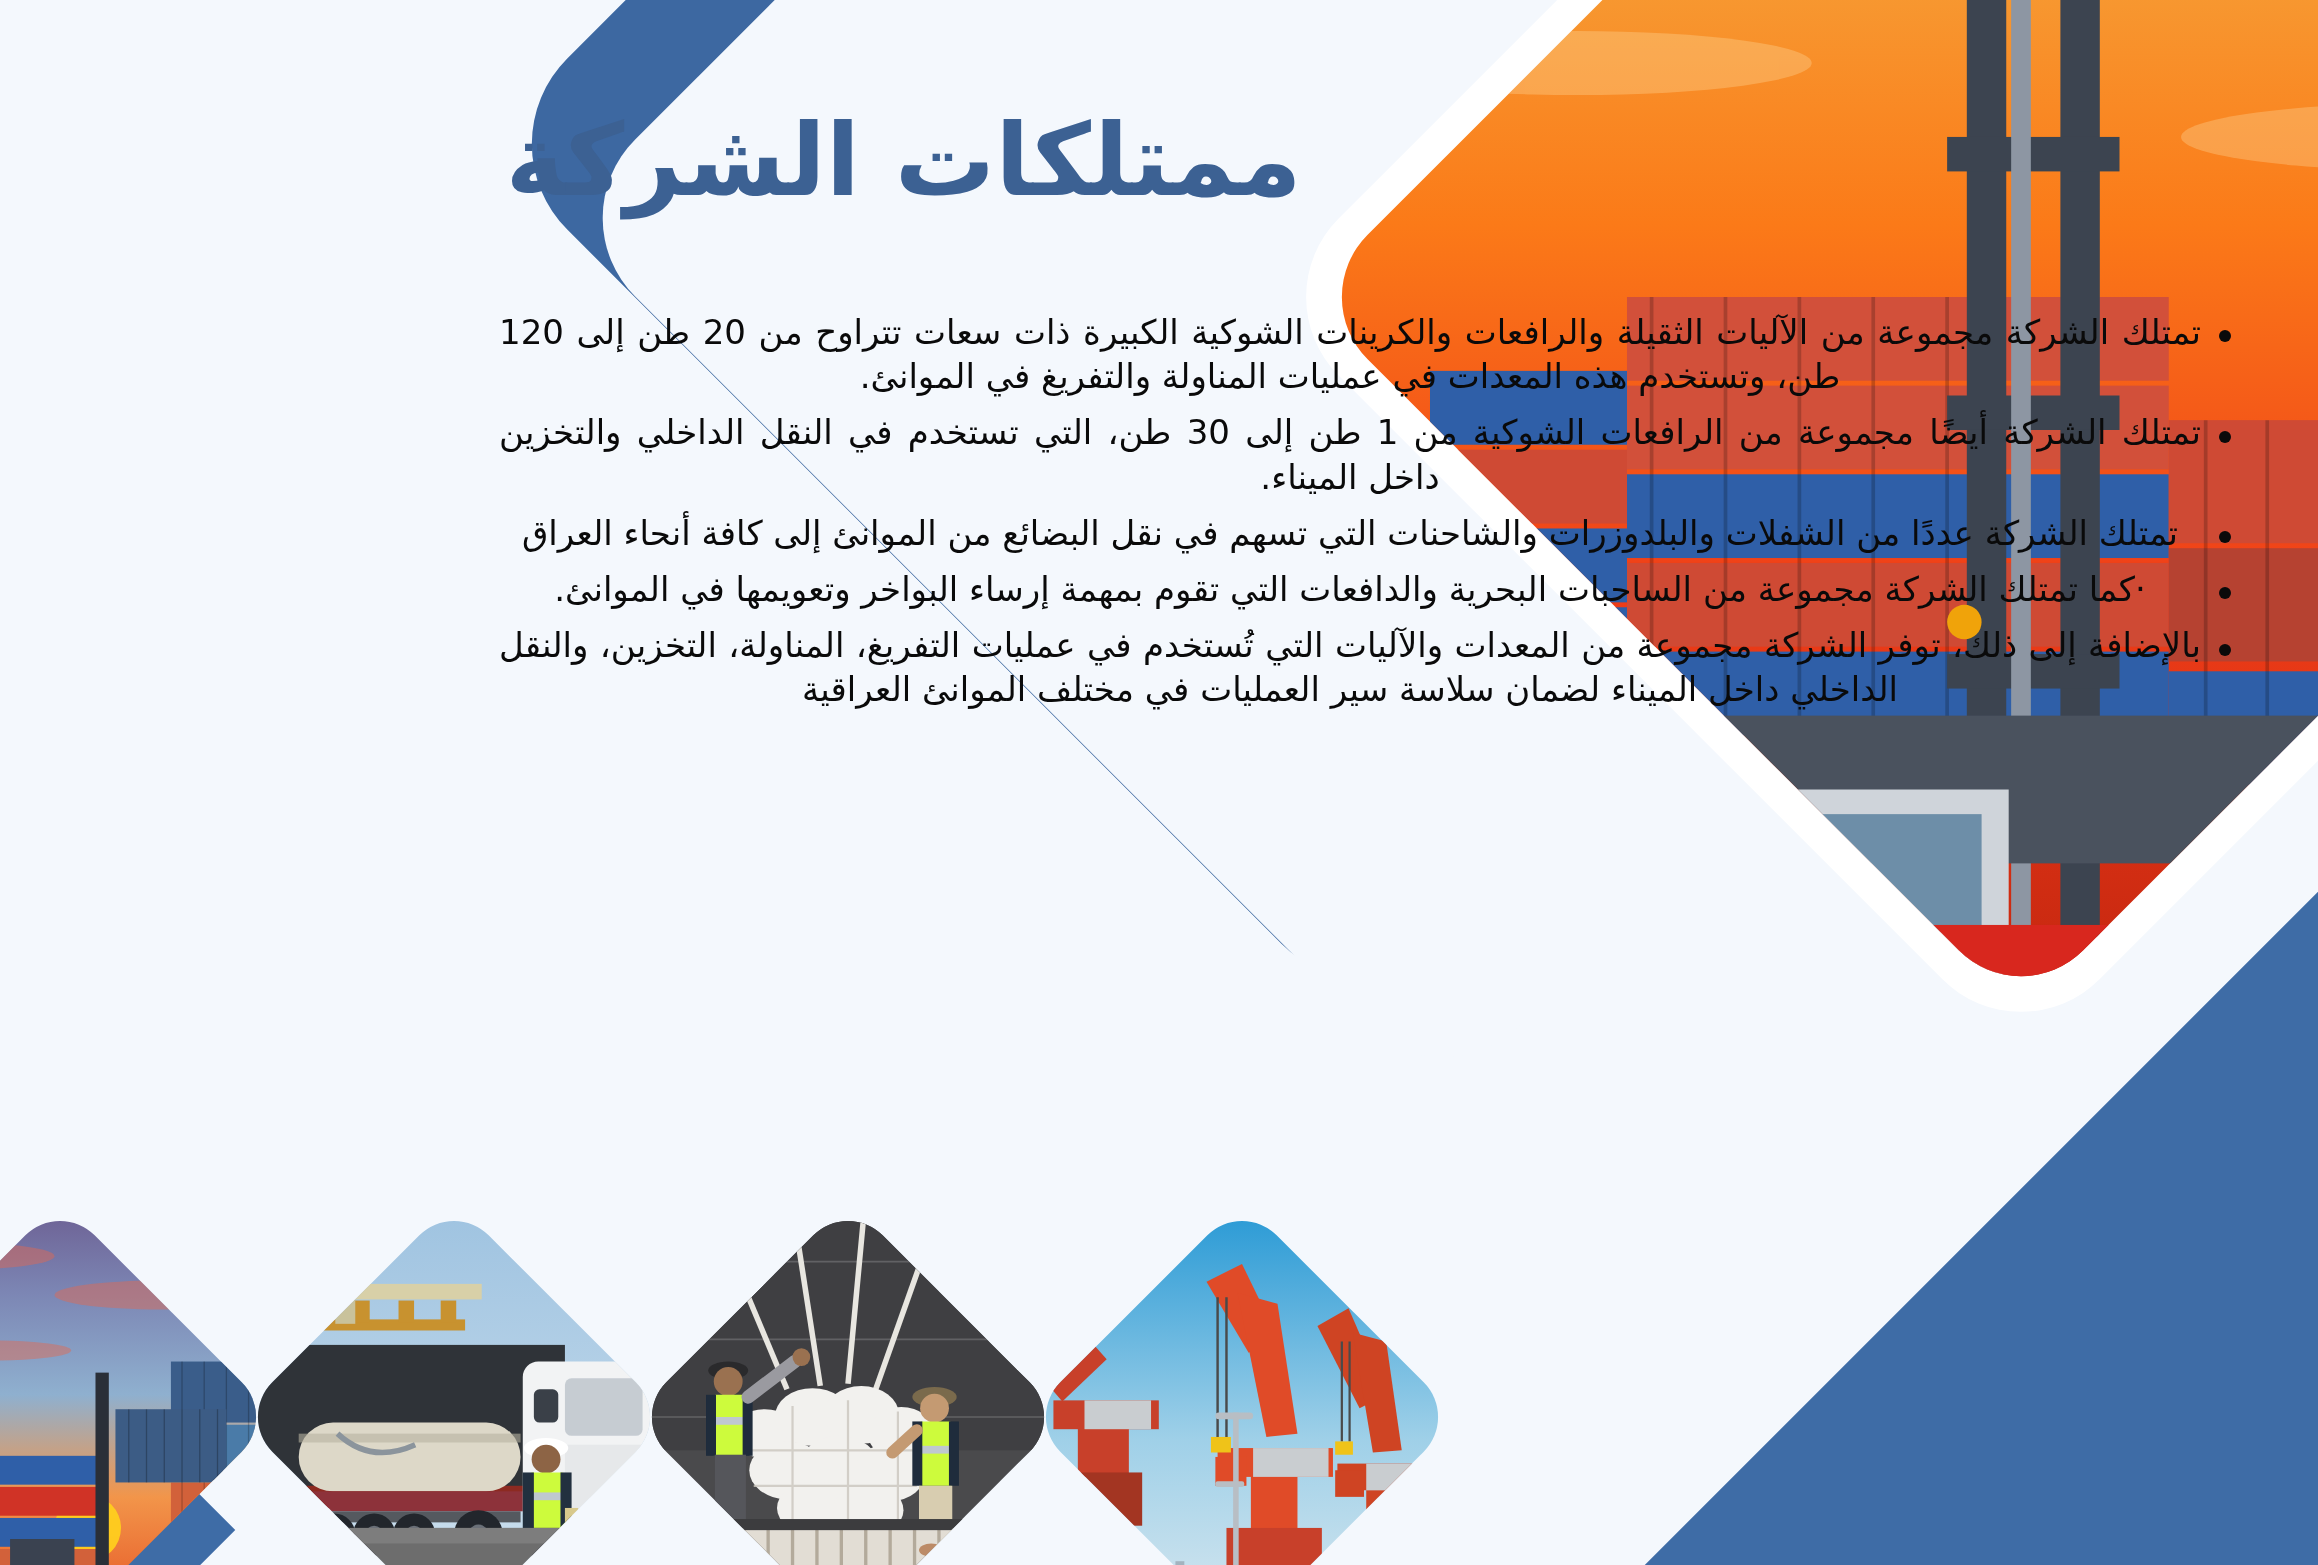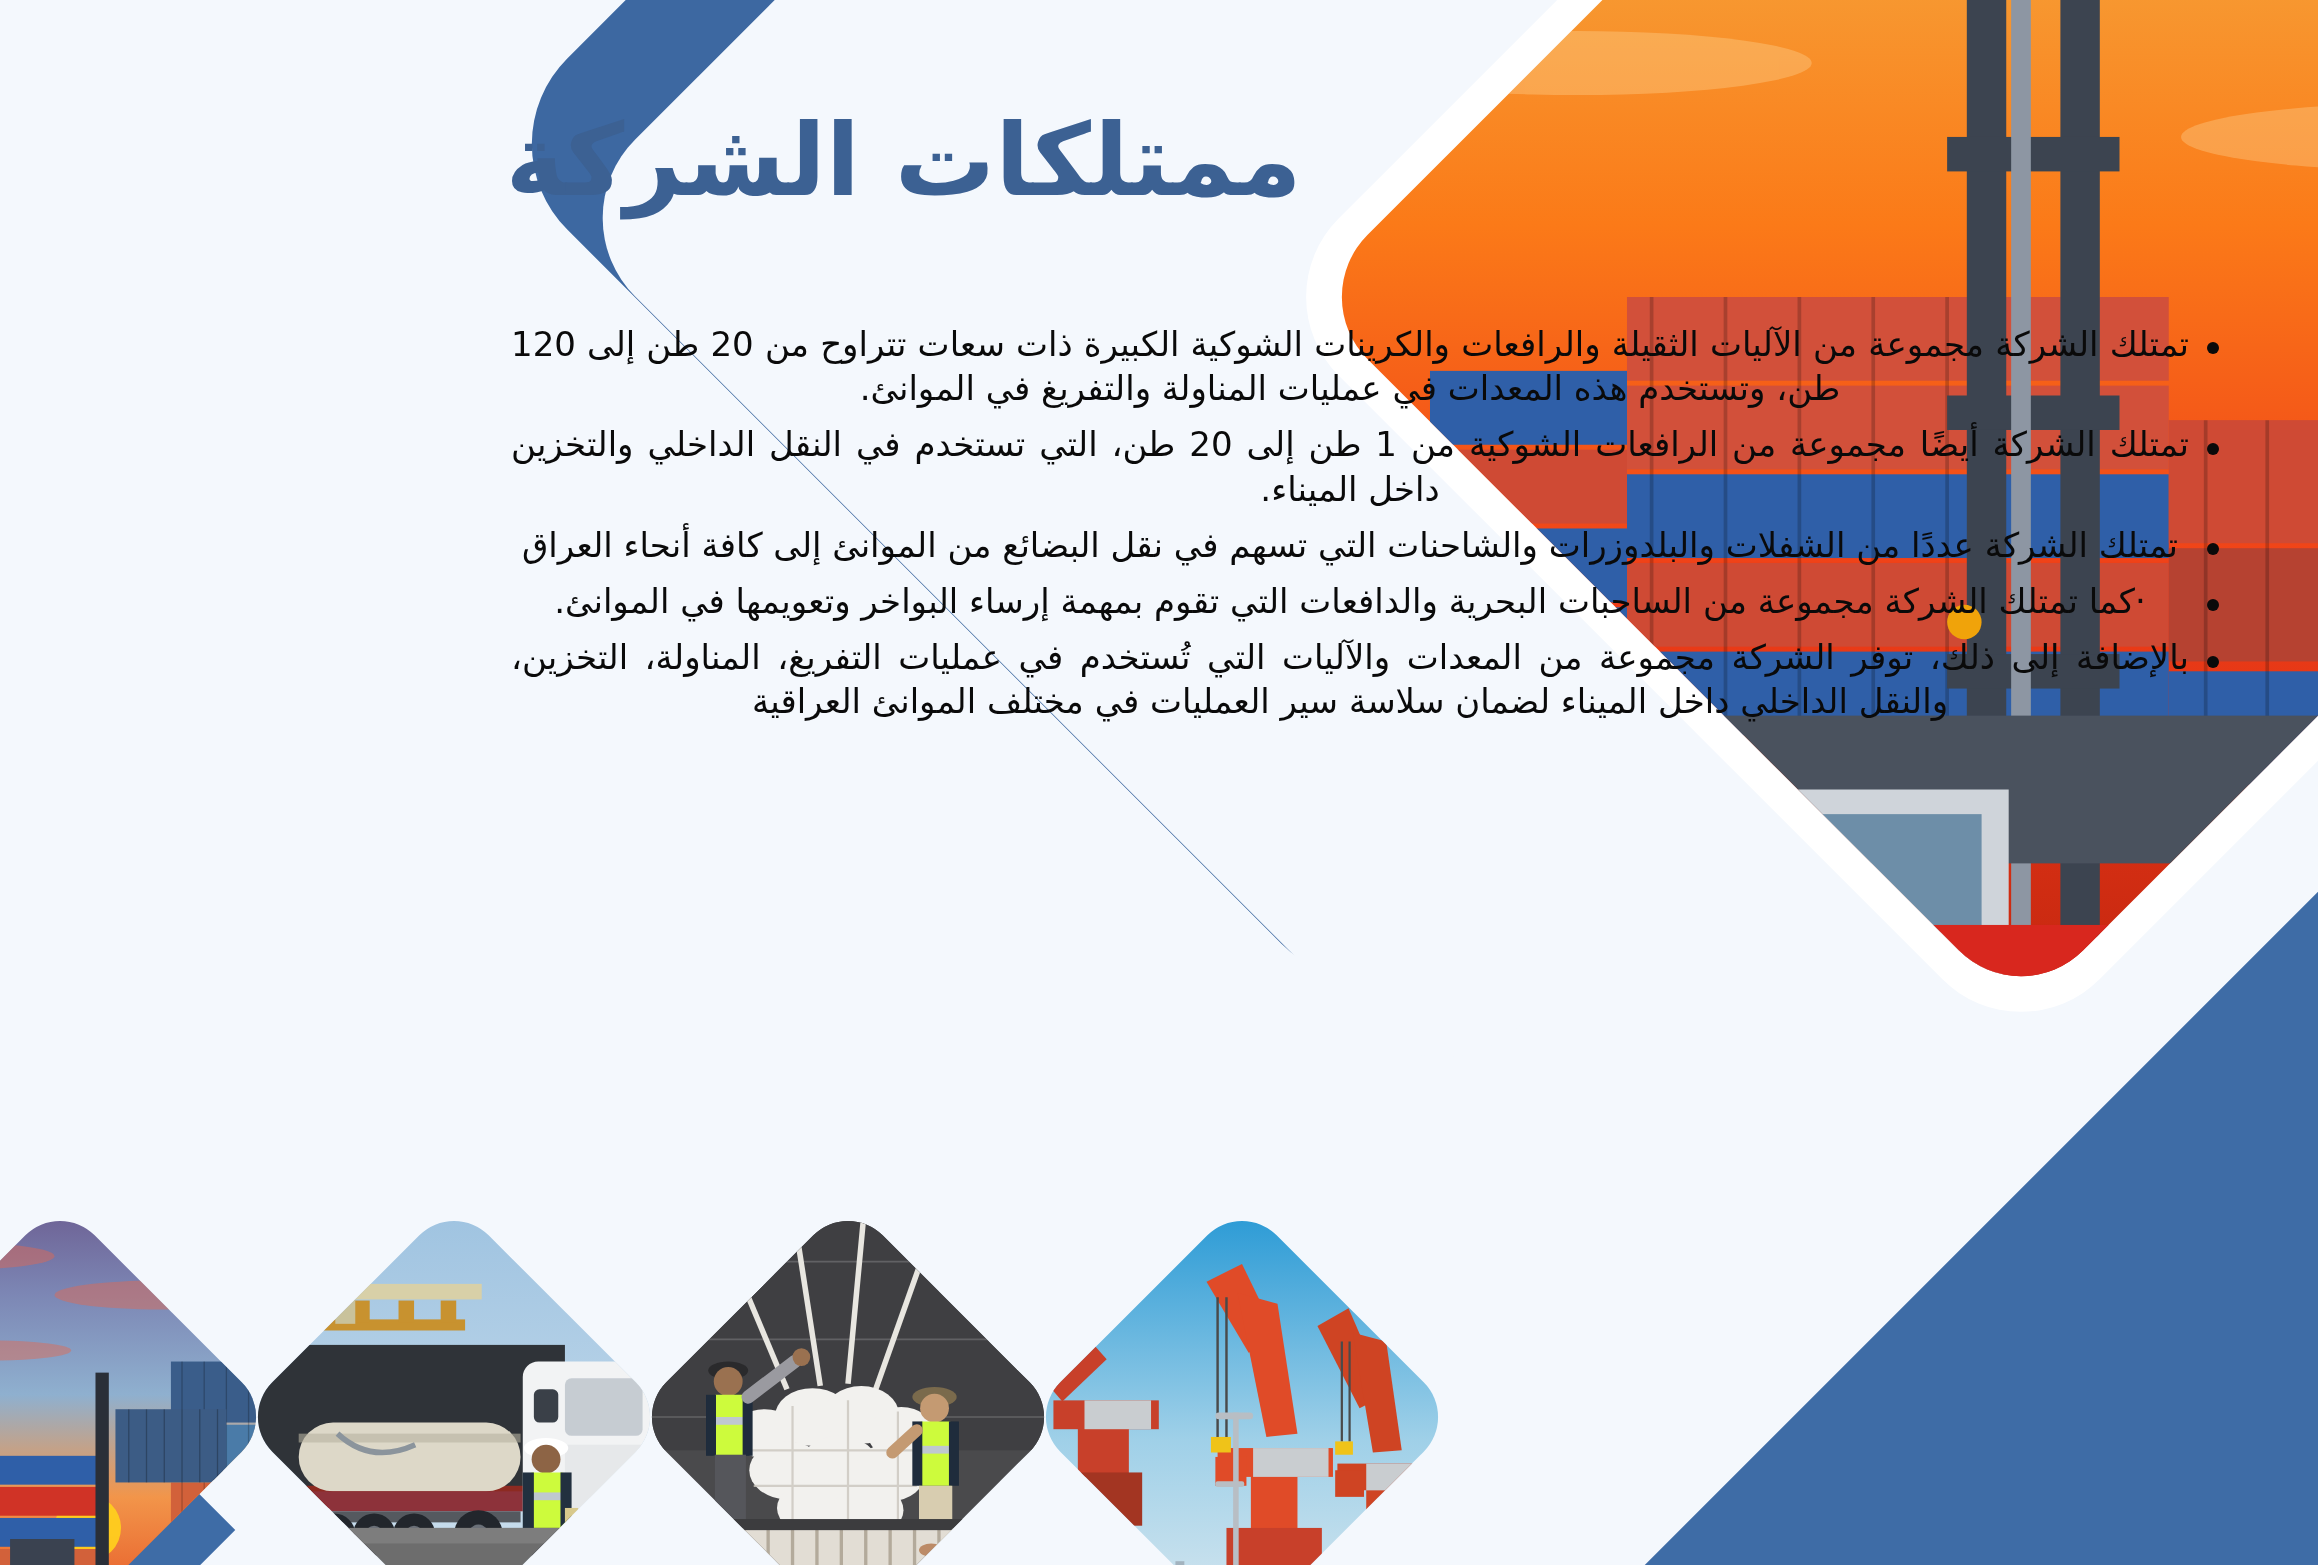--- a/index.html
+++ b/index.html
@@ -143,21 +143,21 @@
     position: absolute;
     top: 306px;
     right: 79px;
     width: 1744px;
     color: #0a0a0a;
     font-size: 34px;
     line-height: 1.30;
   }
   .bullet-list {
     list-style: none;
-    margin: 16px;
+    margin: 4px;
     padding: 0;
   }
   .bullet {
     position: relative;
     padding-right: 34px;
     margin-bottom: 12px;
     text-align: justify;
     text-align-last: center;
   }
   .bullet::before {
@@ -249,21 +249,21 @@
         <circle cx="277" cy="432" r="7" fill="#f0a30a"></circle>
       </svg>
     </div>
   </div>
 
   <h1 class="title">ممتلكات الشركة</h1>
 
   <div class="body">
     <ul class="bullet-list">
       <li class="bullet">تمتلك الشركة مجموعة من الآليات الثقيلة والرافعات والكرينات الشوكية الكبيرة ذات سعات تتراوح من 20 طن إلى 120 طن، وتستخدم هذه المعدات في عمليات المناولة والتفريغ في الموانئ.</li>
-      <li class="bullet">تمتلك الشركة أيضًا مجموعة من الرافعات الشوكية من 1 طن إلى 20 طن، التي تستخدم في النقل الداخلي والتخزين داخل الميناء.</li>
+      <li class="bullet">تمتلك الشركة أيضًا مجموعة من الرافعات الشوكية من 1 طن إلى 30 طن، التي تستخدم في النقل الداخلي والتخزين داخل الميناء.</li>
       <li class="bullet">تمتلك الشركة عددًا من الشفلات والبلدوزرات والشاحنات التي تسهم في نقل البضائع من الموانئ إلى كافة أنحاء العراق</li>
       <li class="bullet">·كما تمتلك الشركة مجموعة من الساحبات البحرية والدافعات التي تقوم بمهمة إرساء البواخر وتعويمها في الموانئ.</li>
       <li class="bullet">بالإضافة إلى ذلك، توفر الشركة مجموعة من المعدات والآليات التي تُستخدم في عمليات التفريغ، المناولة، التخزين، والنقل الداخلي داخل الميناء لضمان سلاسة سير العمليات في مختلف الموانئ العراقية</li>
     </ul>
   </div>
 
   <div class="thumbs">
 
     <div class="thumb">
       <svg class="thumb-art" viewBox="0 0 400 400" preserveAspectRatio="xMidYMid slice">

